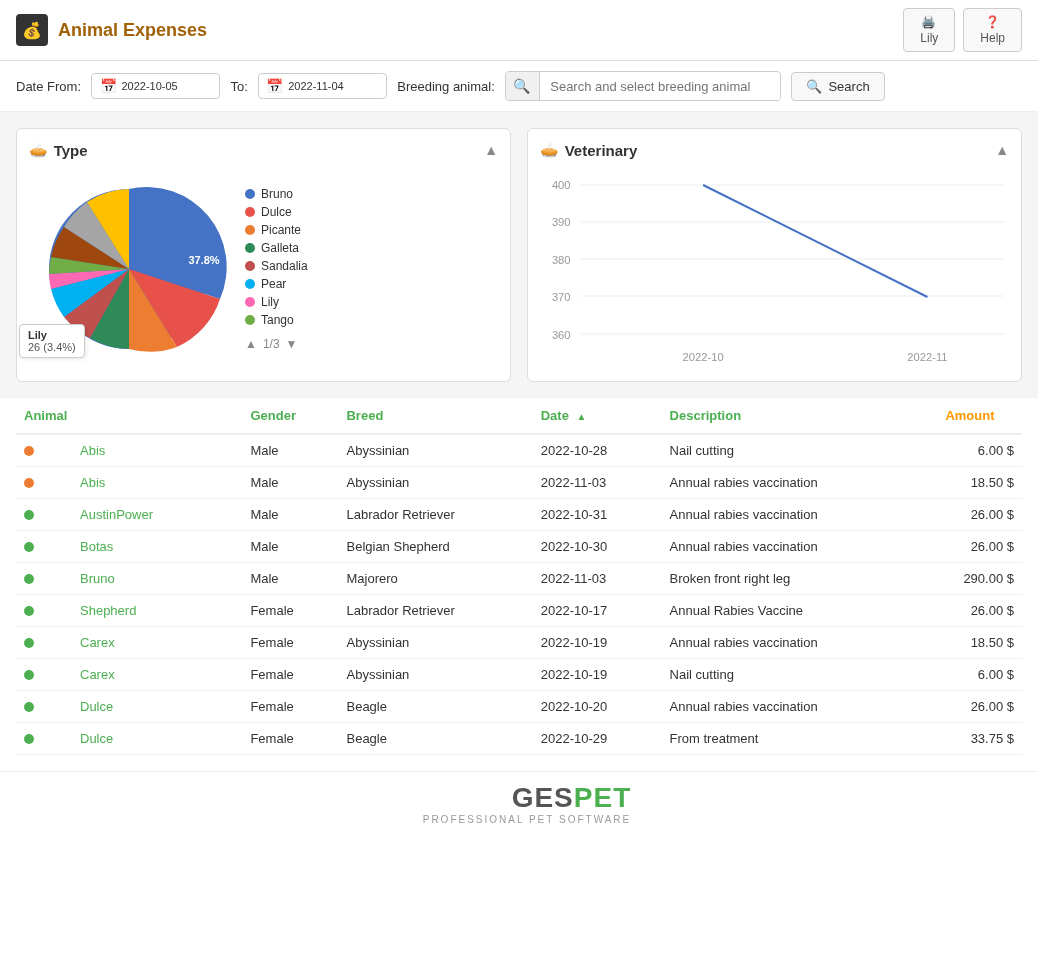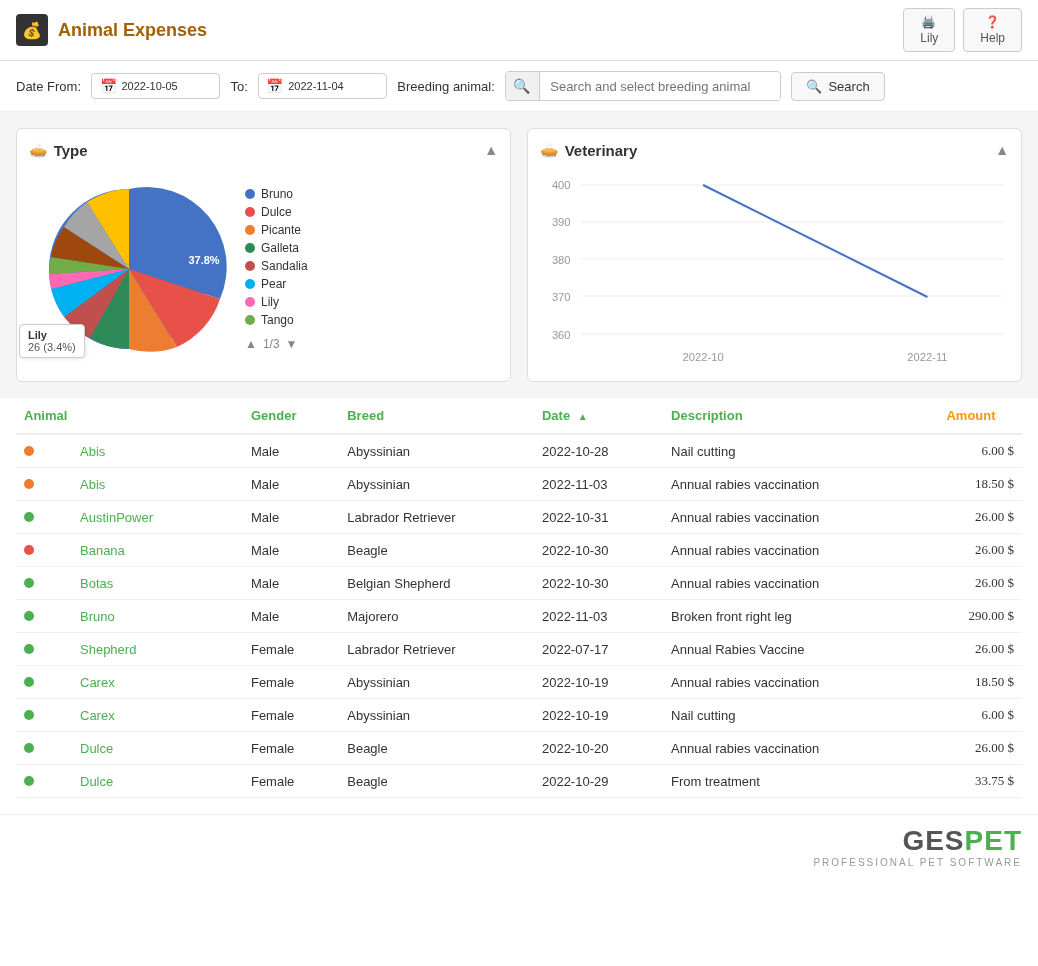--- a/index.html
+++ b/index.html
@@ -94,27 +94,27 @@
     table { width: 100%; border-collapse: collapse; }
     thead tr { border-bottom: 2px solid #eee; }
     th {
       text-align: left; padding: 10px 8px; font-size: 13px;
       font-weight: bold; color: #4CAF50; cursor: pointer; white-space: nowrap;
     }
     th.amount-col { color: #ff9800; text-align: center; }
     th .sort-arrow { margin-left: 4px; font-size: 10px; color: #4CAF50; }
     td { padding: 8px 8px; font-size: 13px; border-bottom: 1px solid #f0f0f0; }
     td.animal-name { color: #4CAF50; cursor: pointer; }
-    td.amount { text-align: right; color: #333; font-family: Liberation Serif, serif; }
+    td.amount { text-align: right; color: #333; }
     .animal-dot { width: 10px; height: 10px; border-radius: 50%; display: inline-block; margin-right: 6px; }
     .animal-cell { display: flex; align-items: center; gap: 40px; }
     
     
     .footer {
-      display: flex; justify-content: flex-end; padding: 10px 16px 16px;
+      display: flex; justify-content: center; padding: 10px 16px 16px;
       border-top: 1px solid #eee;
     }
     .gespet-logo { text-align: right; }
     .gespet-name {
       font-size: 28px; font-weight: bold; color: #555; letter-spacing: 1px;
     }
     .gespet-name span { color: #4CAF50; }
     .gespet-sub { font-size: 10px; color: #999; letter-spacing: 2px; text-transform: uppercase; padding-left: 16px; }
   </style>
 </head>
@@ -328,33 +328,20 @@
     </td>
     <td>Male</td>
     <td>Labrador Retriever</td>
     <td>2022-10-31</td>
     <td>Annual rabies vaccination</td>
     <td class="amount">26.00 $</td>
   </tr>
         <tr>
     <td class="animal-name">
       <div class="animal-cell">
-        <span class="animal-dot" style="background:#E8514A"></span>
-        <span>Banana</span>
-      </div>
-    </td>
-    <td>Male</td>
-    <td>Beagle</td>
-    <td>2022-10-30</td>
-    <td>Annual rabies vaccination</td>
-    <td class="amount">26.00 $</td>
-  </tr>
-        <tr>
-    <td class="animal-name">
-      <div class="animal-cell">
         <span class="animal-dot" style="background:#4CAF50"></span>
         <span>Botas</span>
       </div>
     </td>
     <td>Male</td>
     <td>Belgian Shepherd</td>
     <td>2022-10-30</td>
     <td>Annual rabies vaccination</td>
     <td class="amount">26.00 $</td>
   </tr>
@@ -373,21 +360,21 @@
   </tr>
         <tr>
     <td class="animal-name">
       <div class="animal-cell">
         <span class="animal-dot" style="background:#4CAF50"></span>
         <span>Shepherd</span>
       </div>
     </td>
     <td>Female</td>
     <td>Labrador Retriever</td>
-    <td>2022-07-17</td>
+    <td>2022-10-17</td>
     <td>Annual Rabies Vaccine</td>
     <td class="amount">26.00 $</td>
   </tr>
         <tr>
     <td class="animal-name">
       <div class="animal-cell">
         <span class="animal-dot" style="background:#4CAF50"></span>
         <span>Carex</span>
       </div>
     </td>

